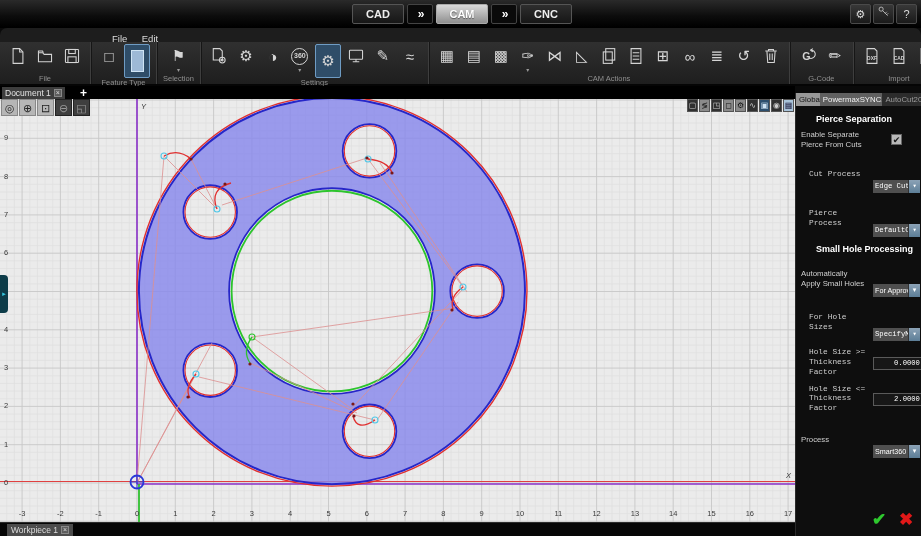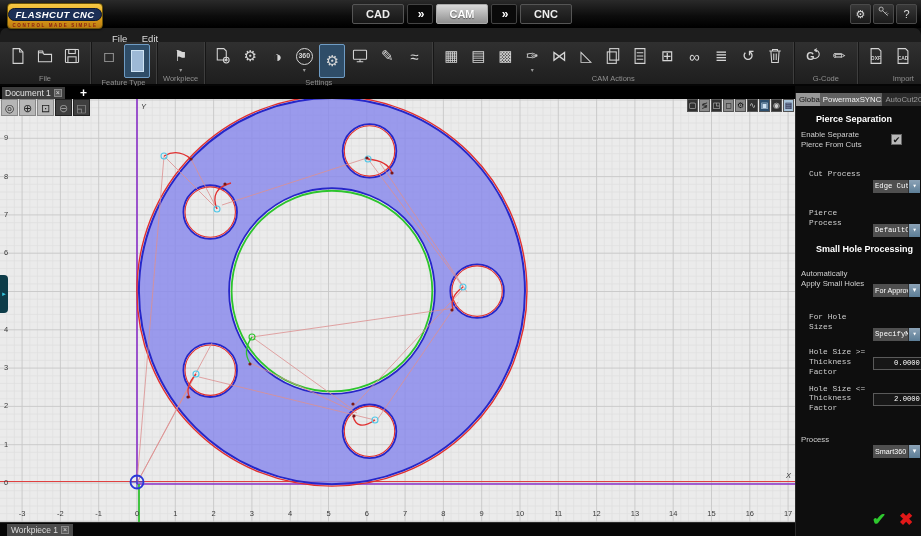--- a/index.html
+++ b/index.html
@@ -107,24 +107,20 @@
     color:#ddd; font-size:8.5px; line-height:12px; }
   #confirm-ok { position:absolute; left:872px; top:509px; color:#2ec82e; font-size:17px; font-weight:bold; }
   #confirm-cancel { position:absolute; left:899px; top:509px; color:#e01818; font-size:17px; font-weight:bold; }
 </style>
 </head>
 <body>
 
 <div id="app">
 
   <div id="topbar">
-    <div id="logo">
-      <span class="l1">FLASHCUT CNC</span>
-      <span class="l2">CONTROL MADE SIMPLE</span>
-    </div>
     <div id="modenav">
       <div class="mode-btn">CAD</div>
       <div class="mode-chev">»</div>
       <div class="mode-btn active">CAM</div>
       <div class="mode-chev">»</div>
       <div class="mode-btn">CNC</div>
     </div>
     <div id="winicons">
         <div class="win-btn">⚙</div>
         <div class="win-btn"><svg viewBox="0 0 22 22" width="13" height="13">
@@ -192,21 +188,21 @@
         </div>
         <div class="grp-label">Feature Type</div>
       </div>
       <div class="grp">
         <div class="grp-icons">
           <div class="icol">
             <div class="ic-btn">⚑</div>
             <div class="ic-chev">▾</div>
           </div>
         </div>
-        <div class="grp-label">Workpiece</div>
+        <div class="grp-label">Selection</div>
       </div>
       <div class="grp">
         <div class="grp-icons">
           <div class="icol">
             <div class="ic-btn">
               <svg viewBox="0 0 22 22" width="18" height="18">
                 <g fill="none" stroke="#d4d4d4" stroke-width="1.3">
                   <path d="M4,2 h8 l3,3 v11 h-11 z"></path>
                   <circle cx="15" cy="16" r="3.5"></circle>
                   <circle cx="15" cy="16" r="1"></circle>

